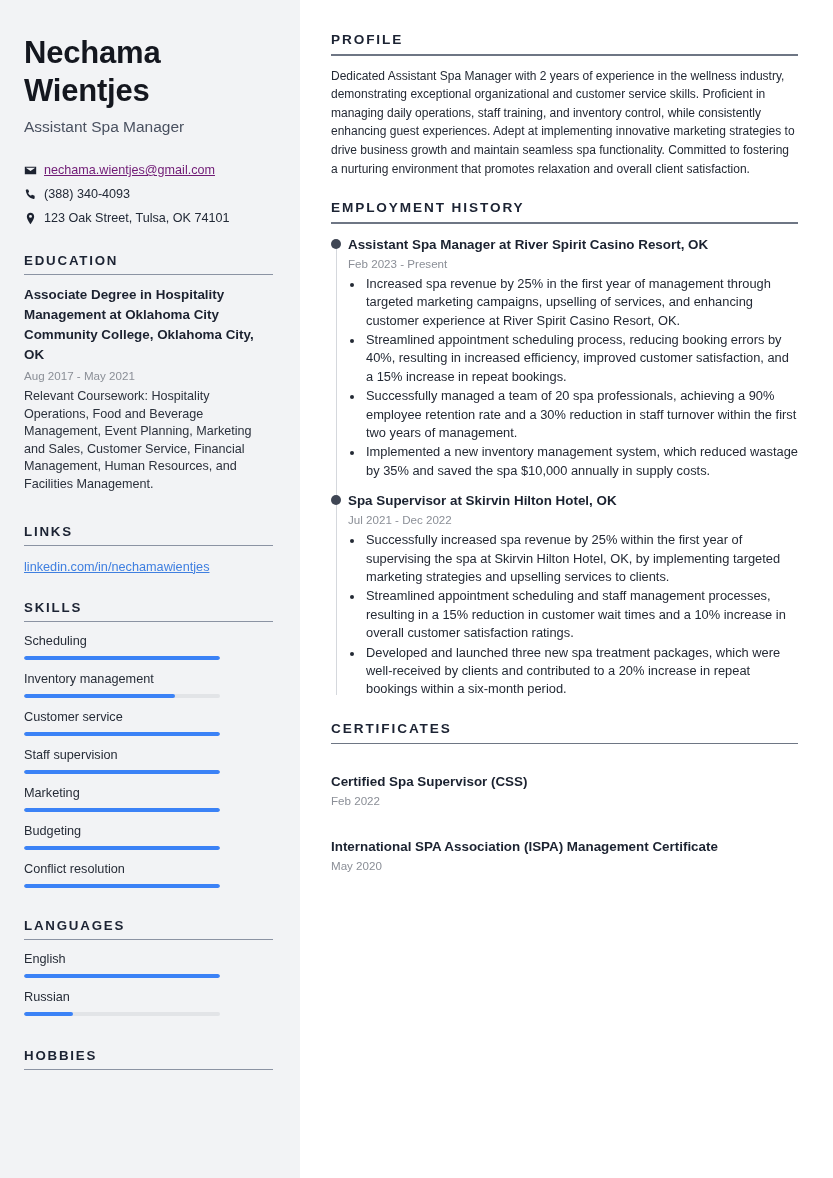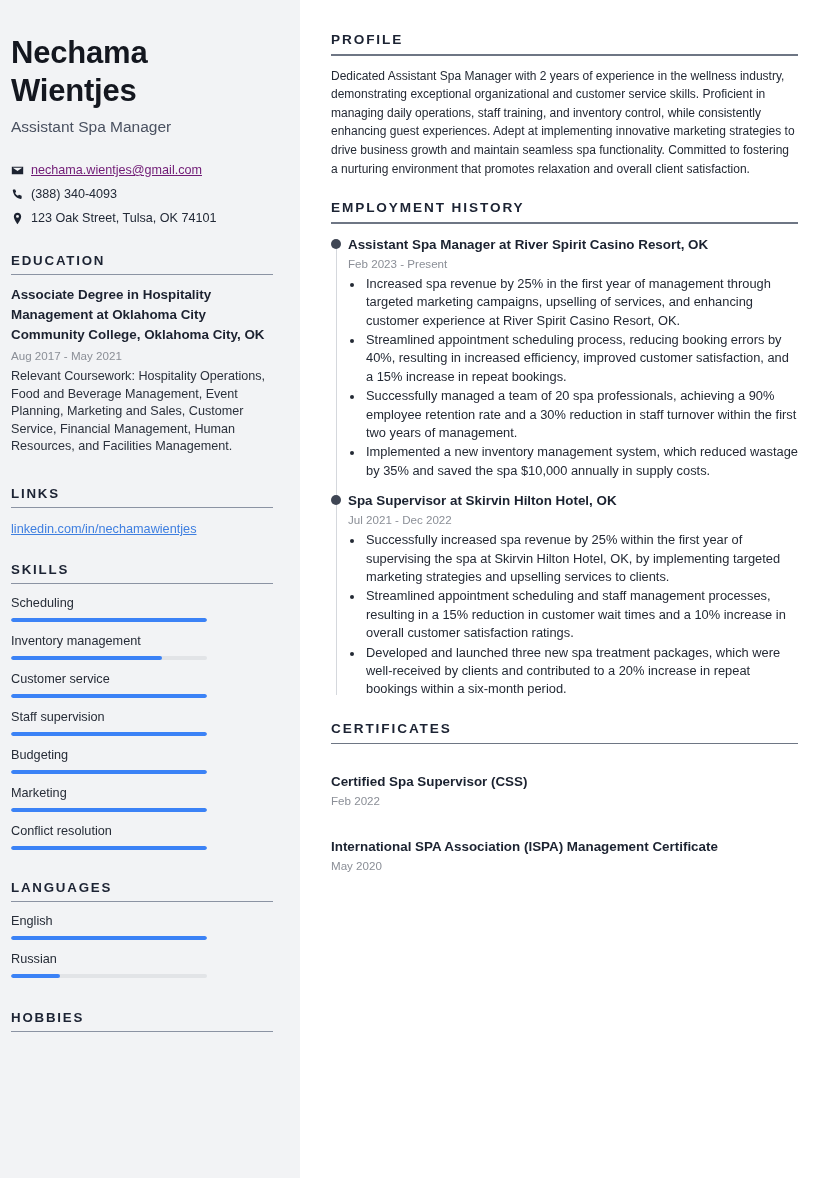--- a/index.html
+++ b/index.html
@@ -8,21 +8,21 @@
     background: #ffffff;
     font-family: "Liberation Sans", sans-serif;
     -webkit-font-smoothing: antialiased;
   }
   .page { position: relative; width: 833px; height: 1178px; display: flex; overflow: hidden; background:#fff; }
 
   
   .sidebar {
     width: 300px; flex: 0 0 300px; height: 1178px;
     background: #f2f3f5;
-    padding: 34px 27px 0 11px;
+    padding: 34px 27px 0 24px;
   }
   .name {
     font-size: 31px; line-height: 38px; font-weight: 700;
     color: #14171f; letter-spacing: -0.2px;
   }
   .job-title {
     font-size: 15.5px; line-height: 22px; color: #4a5160;
     margin-top: 6px; font-weight: 400;
   }
   .contact-list { margin-top: 24px; }
@@ -175,27 +175,27 @@
               <div class="bar-fill" style="width: 100%;"></div>
             </div>
           </div>
           <div class="bar-item">
             <div class="bar-label">Staff supervision</div>
             <div class="bar-track">
               <div class="bar-fill" style="width: 100%;"></div>
             </div>
           </div>
           <div class="bar-item">
+            <div class="bar-label">Marketing</div>
+            <div class="bar-track">
+              <div class="bar-fill" style="width: 100%;"></div>
+            </div>
+          </div>
+          <div class="bar-item">
             <div class="bar-label">Budgeting</div>
-            <div class="bar-track">
-              <div class="bar-fill" style="width: 100%;"></div>
-            </div>
-          </div>
-          <div class="bar-item">
-            <div class="bar-label">Marketing</div>
             <div class="bar-track">
               <div class="bar-fill" style="width: 100%;"></div>
             </div>
           </div>
           <div class="bar-item">
             <div class="bar-label">Conflict resolution</div>
             <div class="bar-track">
               <div class="bar-fill" style="width: 100%;"></div>
             </div>
           </div>

